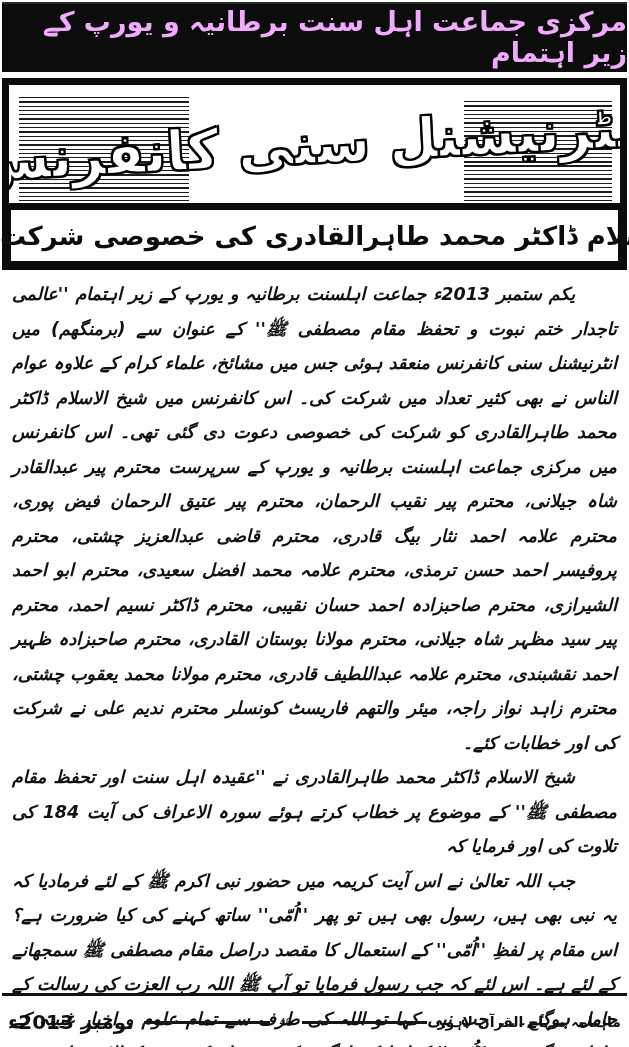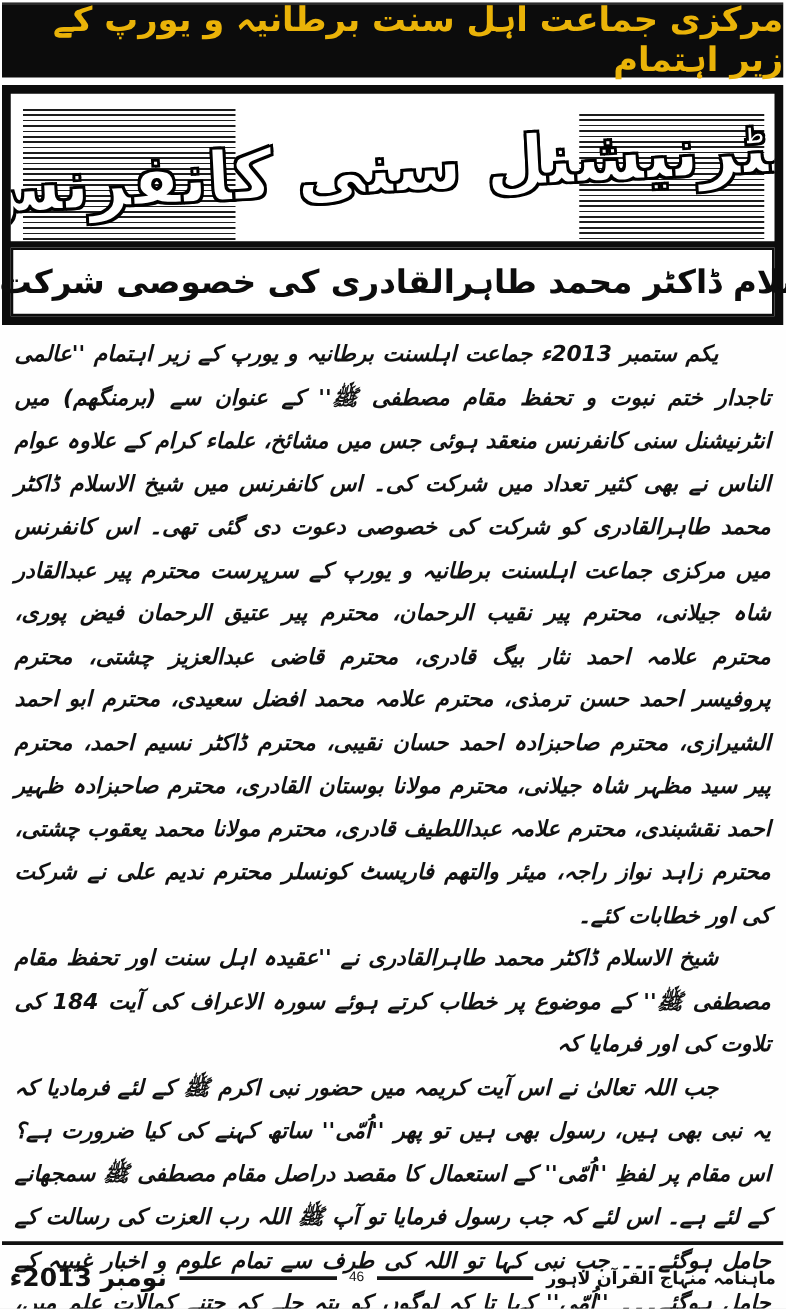--- a/index.html
+++ b/index.html
@@ -9,23 +9,23 @@
     margin:0 auto;
     background:#fefefe;
     font-family:"DejaVu Sans","Liberation Serif",sans-serif;
     color:#111;
     overflow:hidden;
     direction:rtl;
   }
   
   .top-banner{
     margin:2px 2px 0 2px;
-    height:60px;
+    height:70px;
     background:#0c0c0c;
-    color:#eab308;
+    color:#f0abfc;
     display:flex;align-items:center;justify-content:center;
     font-size:27px;font-weight:700;
     letter-spacing:1px;
     box-shadow:inset 0 2px 0 #ffffff22;
   }
   
   .header-block{
     margin:6px 2px 0 2px;
     background:#0c0c0c;
     padding:7px;

